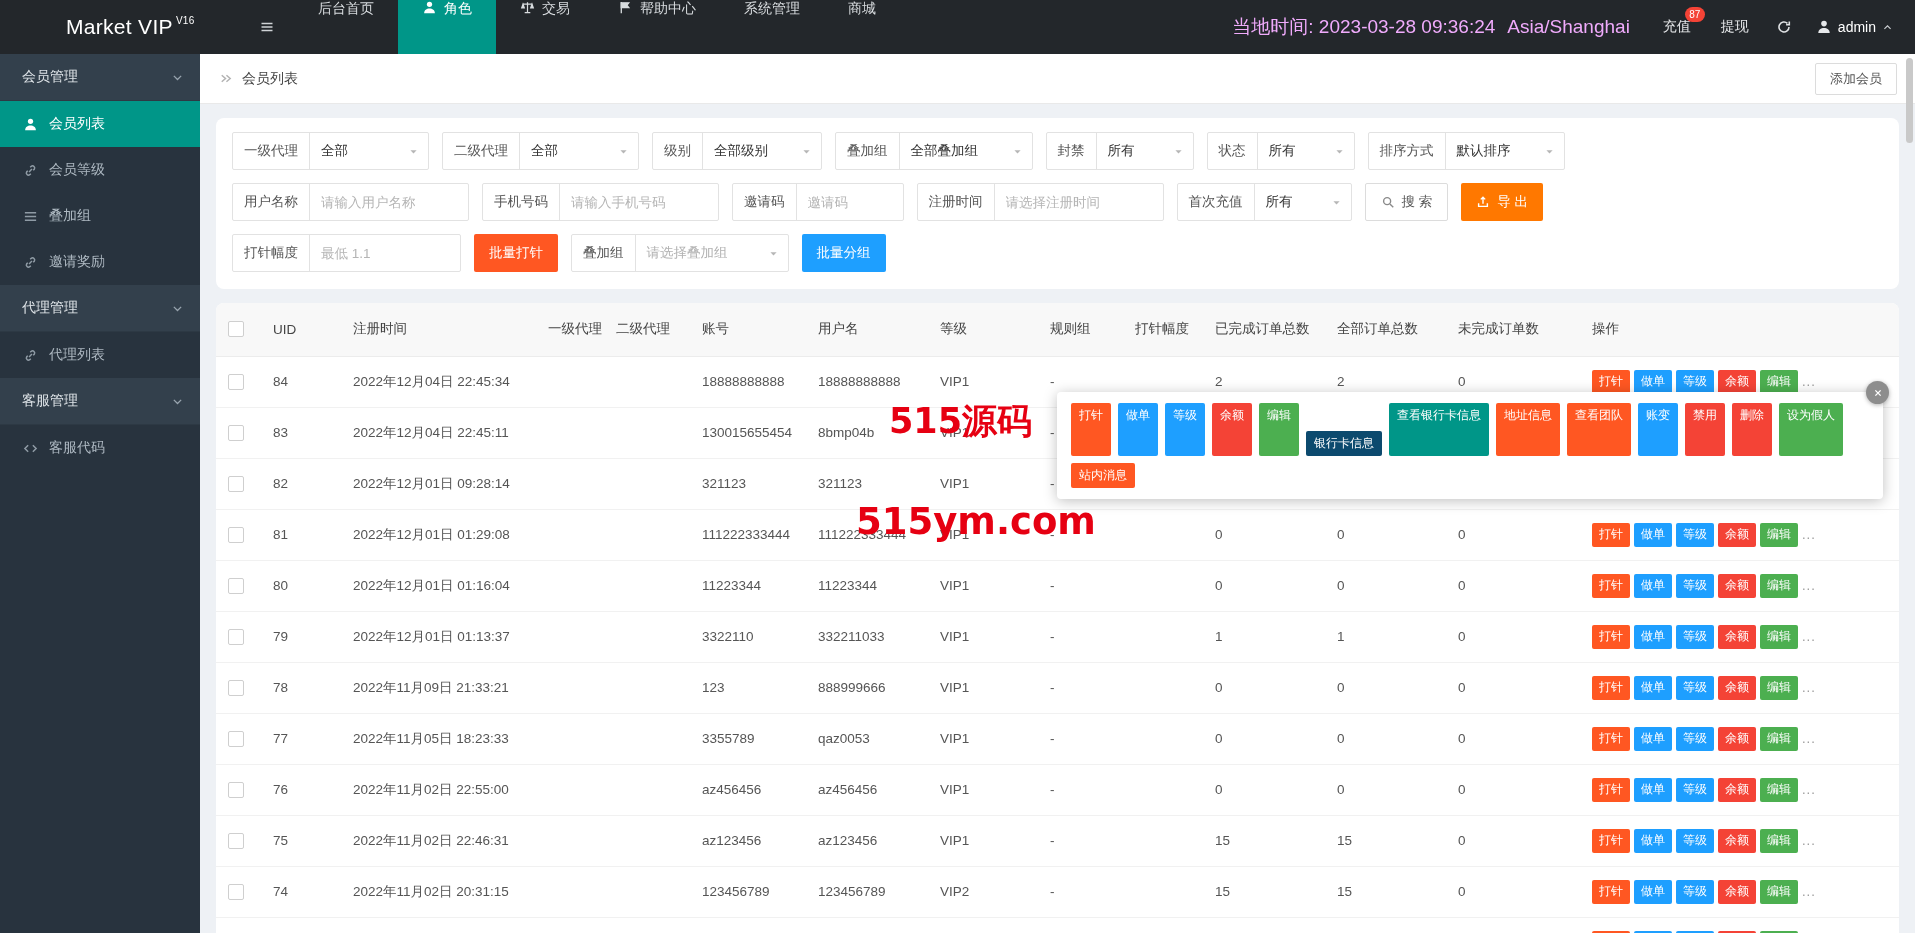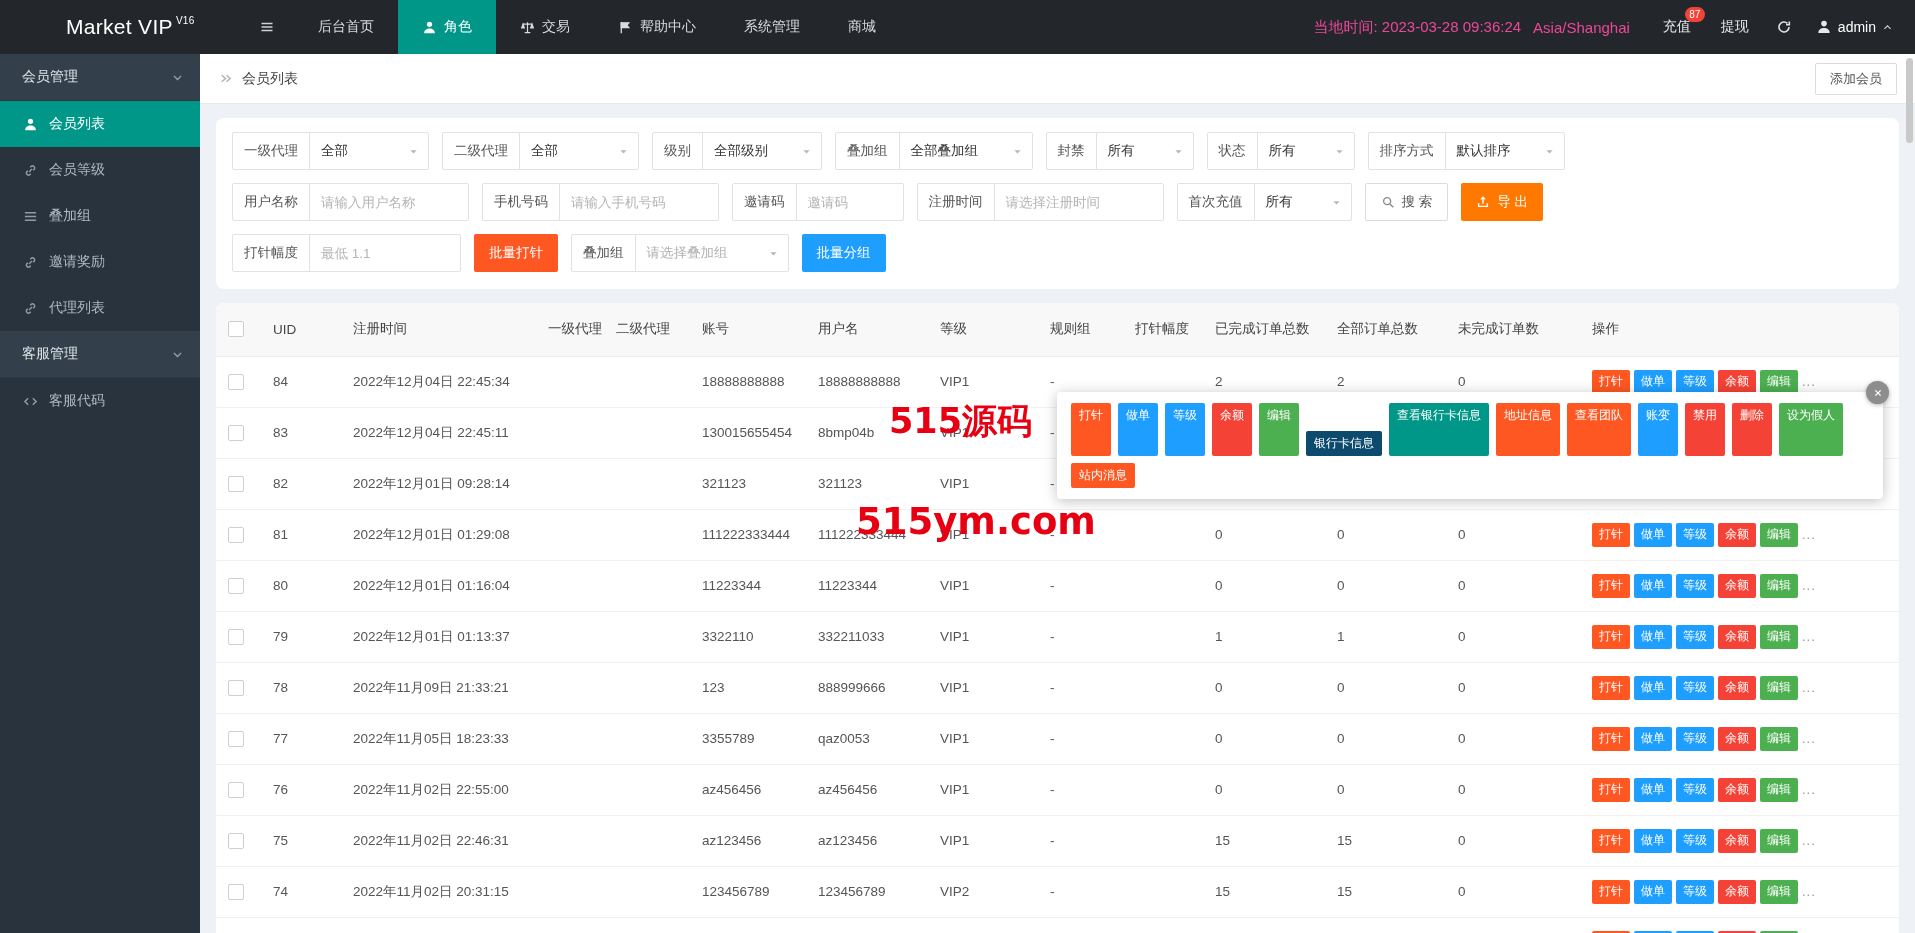--- a/index.html
+++ b/index.html
@@ -14,26 +14,26 @@
   body{font-family:"Liberation Sans","DejaVu Sans",sans-serif;background:#eef1f5;color:#333;font-size:14px;position:relative;}
   .icon{display:inline-flex;width:16px;height:16px;flex:0 0 auto;}
   .icon svg{width:100%;height:100%;}
 
   
   .topbar{position:absolute;left:0;top:0;right:0;height:54px;background:var(--topbar-bg);display:flex;align-items:stretch;color:#fff;z-index:30;padding-left:40px;}
   .logo{width:200px;flex:0 0 200px;display:flex;align-items:center;padding-left:26px;font-size:21px;letter-spacing:.3px;white-space:nowrap;}
   .logo sup{font-size:10px;margin-left:3px;transform:translateY(-7px);}
   .hamburger{width:54px;display:flex;align-items:center;justify-content:center;color:#cfd3d6;cursor:pointer;}
   .topnav{display:flex;align-items:stretch;}
-  .nav-item{display:flex;align-items:center;gap:7px;padding:0 24px;font-size:14px;color:#d8dcdf;cursor:pointer;white-space:nowrap;}
+  .nav-item{display:flex;gap:7px;padding:0 24px;font-size:14px;color:#d8dcdf;cursor:pointer;white-space:nowrap;}
   .nav-item .icon{color:#d8dcdf;width:15px;height:15px;}
   .nav-item.active{background:var(--accent);color:#fff;}
   .nav-item.active .icon{color:#fff;}
   .topbar-right{margin-left:auto;display:flex;align-items:center;padding-right:14px;}
-  .time,.tz{font-size:15px;color:#ec4899;white-space:nowrap;}
+  .time,.tz{font-size:19px;color:#f0abfc;white-space:nowrap;}
   .tz{margin:0 18px 0 12px;}
   .quick-link{position:relative;padding:0 15px;font-size:14px;color:#e8eaec;cursor:pointer;height:54px;display:flex;align-items:center;}
   .badge{position:absolute;top:7px;right:1px;background:var(--badge-red);color:#fff;font-size:10px;line-height:15px;padding:0 4.5px;border-radius:8px;}
   .tb-icon-btn{padding:0 12px;color:#dfe2e4;display:flex;align-items:center;cursor:pointer;}
   .admin{display:flex;align-items:center;gap:6px;padding:0 8px 0 12px;font-size:14px;cursor:pointer;}
   .admin .icon{color:#e6e8ea;}
   .admin .icon.small{width:11px;height:11px;color:#cfd3d6;}
 
   
   .sidebar{position:absolute;left:0;top:54px;bottom:0;width:200px;background:var(--sidebar-bg);z-index:20;overflow:hidden;}
@@ -232,20 +232,28 @@
         <div class="sb-item">
           <span class="icon">
             <svg viewBox="0 0 16 16" fill="none" stroke="currentColor" stroke-width="1.6">
               <path d="M6.5 9.5l3-3"></path>
               <path d="M7.7 4.6l1.1-1.1a2.3 2.3 0 013.2 3.2l-1.1 1.1"></path>
               <path d="M8.3 11.4l-1.1 1.1a2.3 2.3 0 01-3.2-3.2l1.1-1.1"></path>
             </svg>
           </span>
           <span>邀请奖励</span>
         </div>
+        <div class="sb-group">
+          <span>代理管理</span>
+          <span class="icon sb-caret">
+            <svg viewBox="0 0 16 16" fill="none" stroke="currentColor" stroke-width="1.6">
+              <path d="M3.5 6L8 10.5 12.5 6"></path>
+            </svg>
+          </span>
+        </div>
         <div class="sb-item">
           <span class="icon">
             <svg viewBox="0 0 16 16" fill="none" stroke="currentColor" stroke-width="1.6">
               <path d="M6.5 9.5l3-3"></path>
               <path d="M7.7 4.6l1.1-1.1a2.3 2.3 0 013.2 3.2l-1.1 1.1"></path>
               <path d="M8.3 11.4l-1.1 1.1a2.3 2.3 0 01-3.2-3.2l1.1-1.1"></path>
             </svg>
           </span>
           <span>代理列表</span>
         </div>

